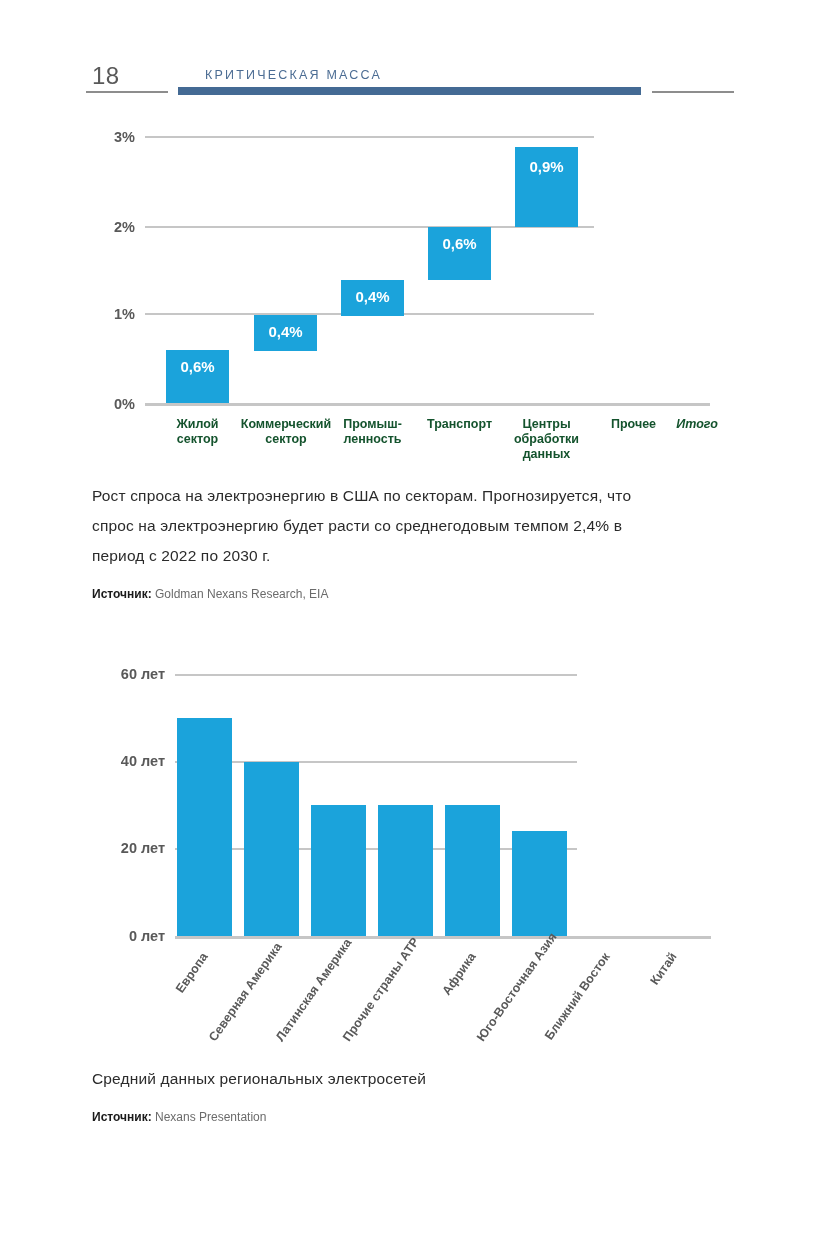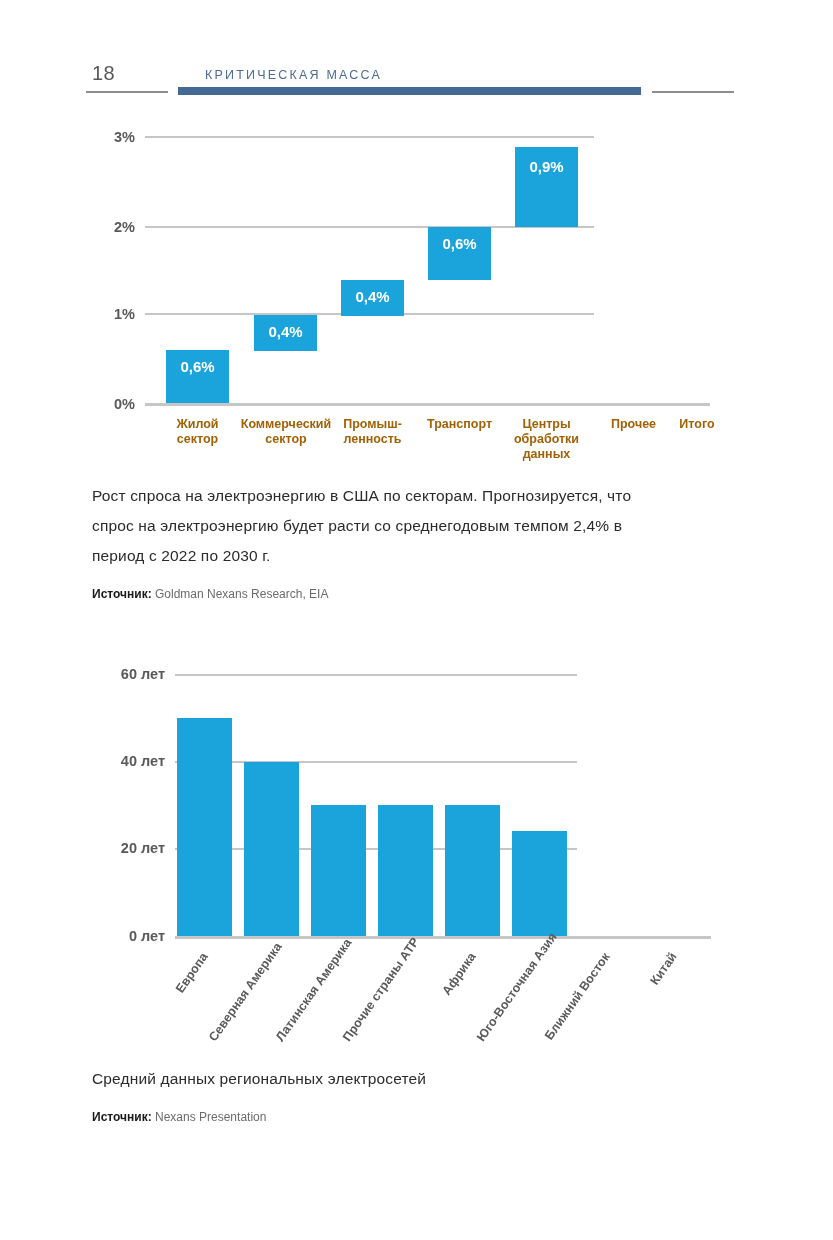--- a/index.html
+++ b/index.html
@@ -19,21 +19,21 @@
   #page-header {
     position: absolute;
     left: 0; top: 0;
     width: 833px;
     height: 110px;
   }
   #page-number {
     position: absolute;
     left: 92px;
     top: 62px;
-    font-size: 20px;
+    font-size: 24px;
     color: #595959;
     letter-spacing: 0.5px;
     font-family: "Liberation Sans", sans-serif;
   }
   #header-title {
     position: absolute;
     left: 178px;
     top: 68px;
     font-size: 12.5px;
     letter-spacing: 2.2px;
@@ -99,21 +99,21 @@
     position: absolute;
     color: #ffffff;
     font-family: "Liberation Sans", sans-serif;
     font-weight: bold;
     font-size: 15px;
     text-align: center;
     white-space: nowrap;
   }
   .cat-label {
     position: absolute;
-    color: #a16207;
+    color: #14532d;
     font-family: "Liberation Sans", sans-serif;
     font-weight: bold;
     font-size: 12.5px;
     text-align: center;
     line-height: 15px;
     white-space: pre-line;
   }
   .cat-label-rot {
     position: absolute;
     color: #595959;
@@ -196,21 +196,21 @@
 сектор</div>
   <div class="cat-label" style="left:237px; top:417px; width:98px;">Коммерческий
 сектор</div>
   <div class="cat-label" style="left:330px; top:417px; width:85px;">Промыш-
 ленность</div>
   <div class="cat-label" style="left:417px; top:417px; width:85px;">Транспорт</div>
   <div class="cat-label" style="left:504px; top:417px; width:85px;">Центры
 обработки
 данных</div>
   <div class="cat-label" style="left:591px; top:417px; width:85px;">Прочее</div>
-  <div class="cat-label" style="left:662px; top:417px; width:70px;">Итого</div>
+  <div class="cat-label" style="left:662px; top:417px; width:70px;font-style:italic;">Итого</div>
 </div>
 
 <div class="fig-block" id="fig-6" style="top:481px; width:575px;">
   <p class="fig-desc">Рост спроса на электроэнергию в США по секторам. Прогнозируется, что спрос на электроэнергию будет расти со среднегодовым темпом 2,4% в период с 2022 по 2030 г.</p>
   <p class="fig-source"><b>Источник:</b> <span>Goldman Nexans Research, EIA</span></p>
 </div>
 
 <div class="chart" id="chart-2" style="left:0px; top:0px; width:678px; height:1060px;">
 
   <div class="axis-label" style="left:100px; top:666px; width:65px;">60 лет</div>

